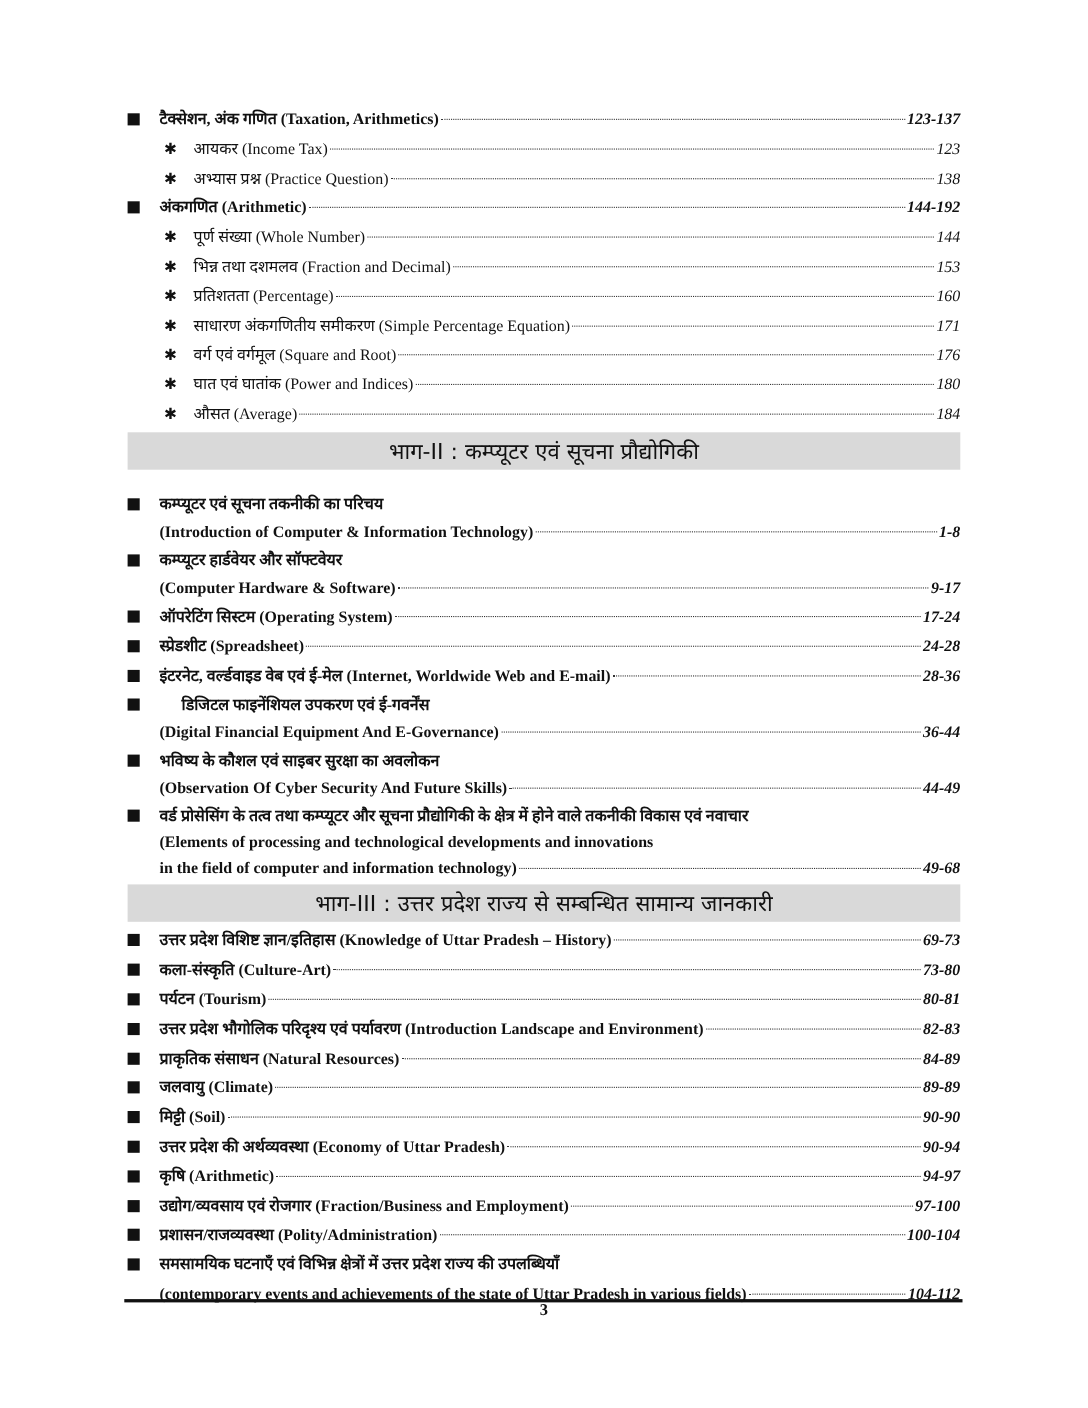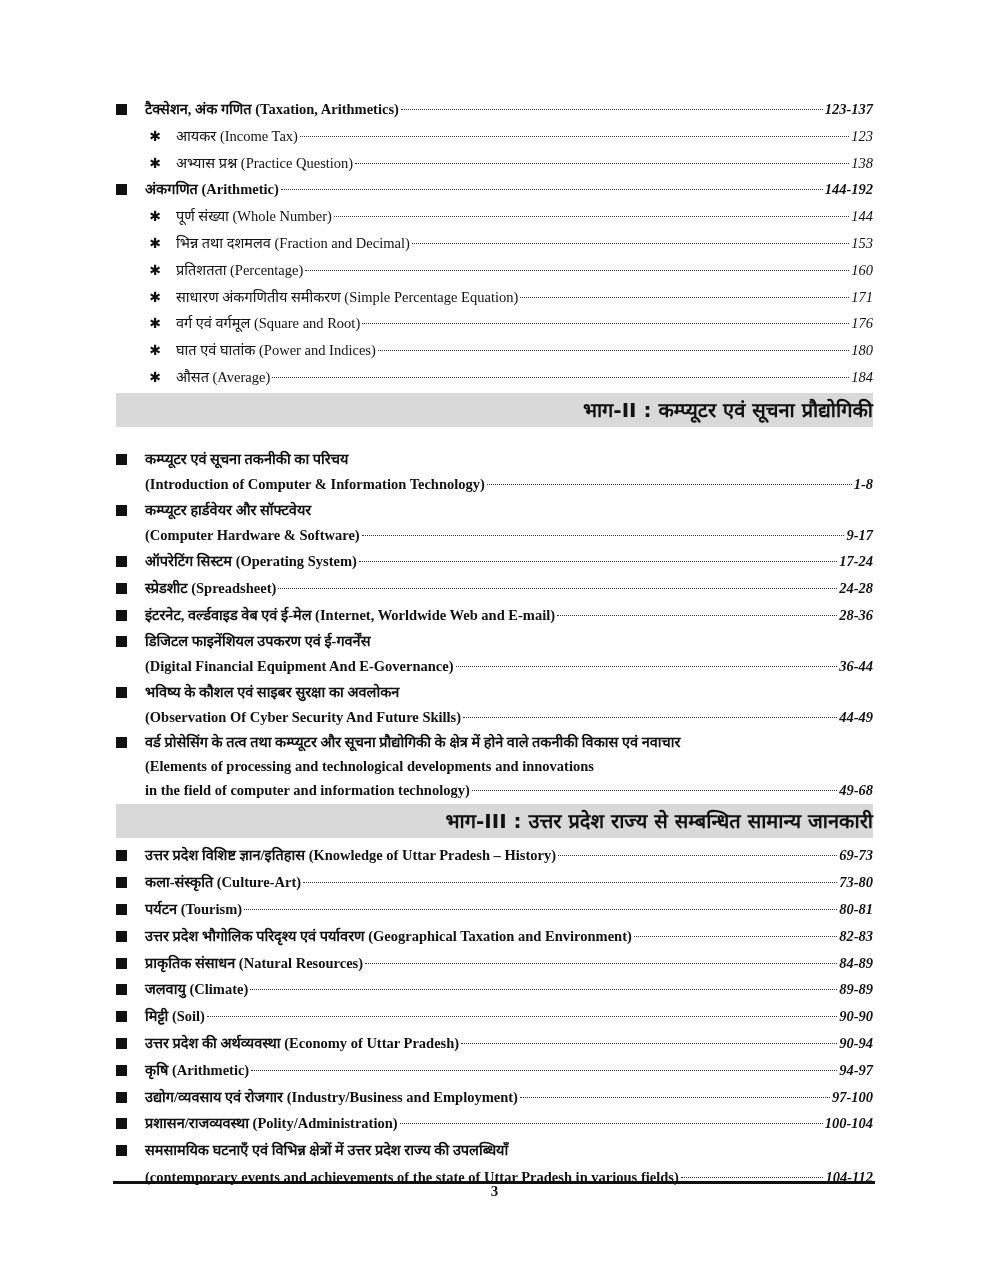--- a/index.html
+++ b/index.html
@@ -8,21 +8,21 @@
   .page { position: absolute; left: 116px; top: 96px; width: 757px; }
   .row { display: flex; align-items: baseline; height: 26.8px; line-height: 26.8px; font-size: 14.5px; white-space: nowrap; }
   .row.main { font-weight: bold; }
   .row.sub { font-weight: normal; padding-left: 32px; }
   .bullet { display: inline-block; width: 11px; height: 11px; background: #111; margin-right: 18px; flex: 0 0 auto; position: relative; top: 1px; }
   .star { display: inline-block; width: 14px; margin-right: 14px; text-align: center; font-size: 14px; flex: 0 0 auto; }
   .lbl { flex: 0 0 auto; }
   .dots { flex: 1 1 auto; overflow: hidden; border-bottom: 1.5px dotted #333; margin: 0 2px; height: 0; position: relative; top: -4px; align-self: baseline; }
   .pg { flex: 0 0 auto; font-style: italic; }
   .cont { padding-left: 29px; }
-  .section { background: #d9d9d9; height: 34px; line-height: 34px; text-align: right; font-family: "DejaVu Sans", "Liberation Sans", sans-serif; font-size: 20px; font-weight: bold; margin: 2px 0 4px 0; }
+  .section { background: #d9d9d9; height: 34px; line-height: 34px; text-align: center; font-family: "DejaVu Sans", "Liberation Sans", sans-serif; font-size: 20px; font-weight: normal; margin: 2px 0 4px 0; }
   .footer-rule { position: absolute; left: 113px; top: 1181px; width: 762px; height: 3px; background: #111; }
   .page-num { position: absolute; left: 0; width: 989px; top: 1183px; text-align: center; font-size: 15px; font-weight: bold; }
 </style>
 </head>
 <body>
 
 <div class="page">
 
   <div class="row main">
     <span class="bullet"></span>
@@ -127,21 +127,21 @@
     <span class="dots"></span>
     <span class="pg">24-28</span>
   </div>
   <div class="row main">
     <span class="bullet"></span>
     <span class="lbl">इंटरनेट, वर्ल्डवाइड वेब एवं ई-मेल (Internet, Worldwide Web and E-mail)</span>
     <span class="dots"></span>
     <span class="pg">28-36</span>
   </div>
   <div>
-    <div class="row main" style="height:24px;line-height:24px;">
+    <div class="row main" style="height:24px;line-height:24px;gap:20px;">
       <span class="bullet"></span>
       <span class="lbl">डिजिटल फाइनेंशियल उपकरण एवं ई-गवर्नेंस</span>
     </div>
     <div class="row main cont">
       <span class="lbl">(Digital Financial Equipment And E-Governance)</span>
       <span class="dots"></span>
       <span class="pg">36-44</span>
     </div>
   </div>
   <div>
@@ -185,21 +185,21 @@
     <span class="pg">73-80</span>
   </div>
   <div class="row main">
     <span class="bullet"></span>
     <span class="lbl">पर्यटन (Tourism)</span>
     <span class="dots"></span>
     <span class="pg">80-81</span>
   </div>
   <div class="row main">
     <span class="bullet"></span>
-    <span class="lbl">उत्तर प्रदेश भौगोलिक परिदृश्य एवं पर्यावरण (Geographical Taxation and Environment)</span>
+    <span class="lbl">उत्तर प्रदेश भौगोलिक परिदृश्य एवं पर्यावरण (Introduction Landscape and Environment)</span>
     <span class="dots"></span>
     <span class="pg">82-83</span>
   </div>
   <div class="row main">
     <span class="bullet"></span>
     <span class="lbl">प्राकृतिक संसाधन (Natural Resources)</span>
     <span class="dots"></span>
     <span class="pg">84-89</span>
   </div>
   <div class="row main">
@@ -221,21 +221,21 @@
     <span class="pg">90-94</span>
   </div>
   <div class="row main">
     <span class="bullet"></span>
     <span class="lbl">कृषि (Arithmetic)</span>
     <span class="dots"></span>
     <span class="pg">94-97</span>
   </div>
   <div class="row main">
     <span class="bullet"></span>
-    <span class="lbl">उद्योग/व्यवसाय एवं रोजगार (Industry/Business and Employment)</span>
+    <span class="lbl">उद्योग/व्यवसाय एवं रोजगार (Fraction/Business and Employment)</span>
     <span class="dots"></span>
     <span class="pg">97-100</span>
   </div>
   <div class="row main">
     <span class="bullet"></span>
     <span class="lbl">प्रशासन/राजव्यवस्था (Polity/Administration)</span>
     <span class="dots"></span>
     <span class="pg">100-104</span>
   </div>
   <div>

